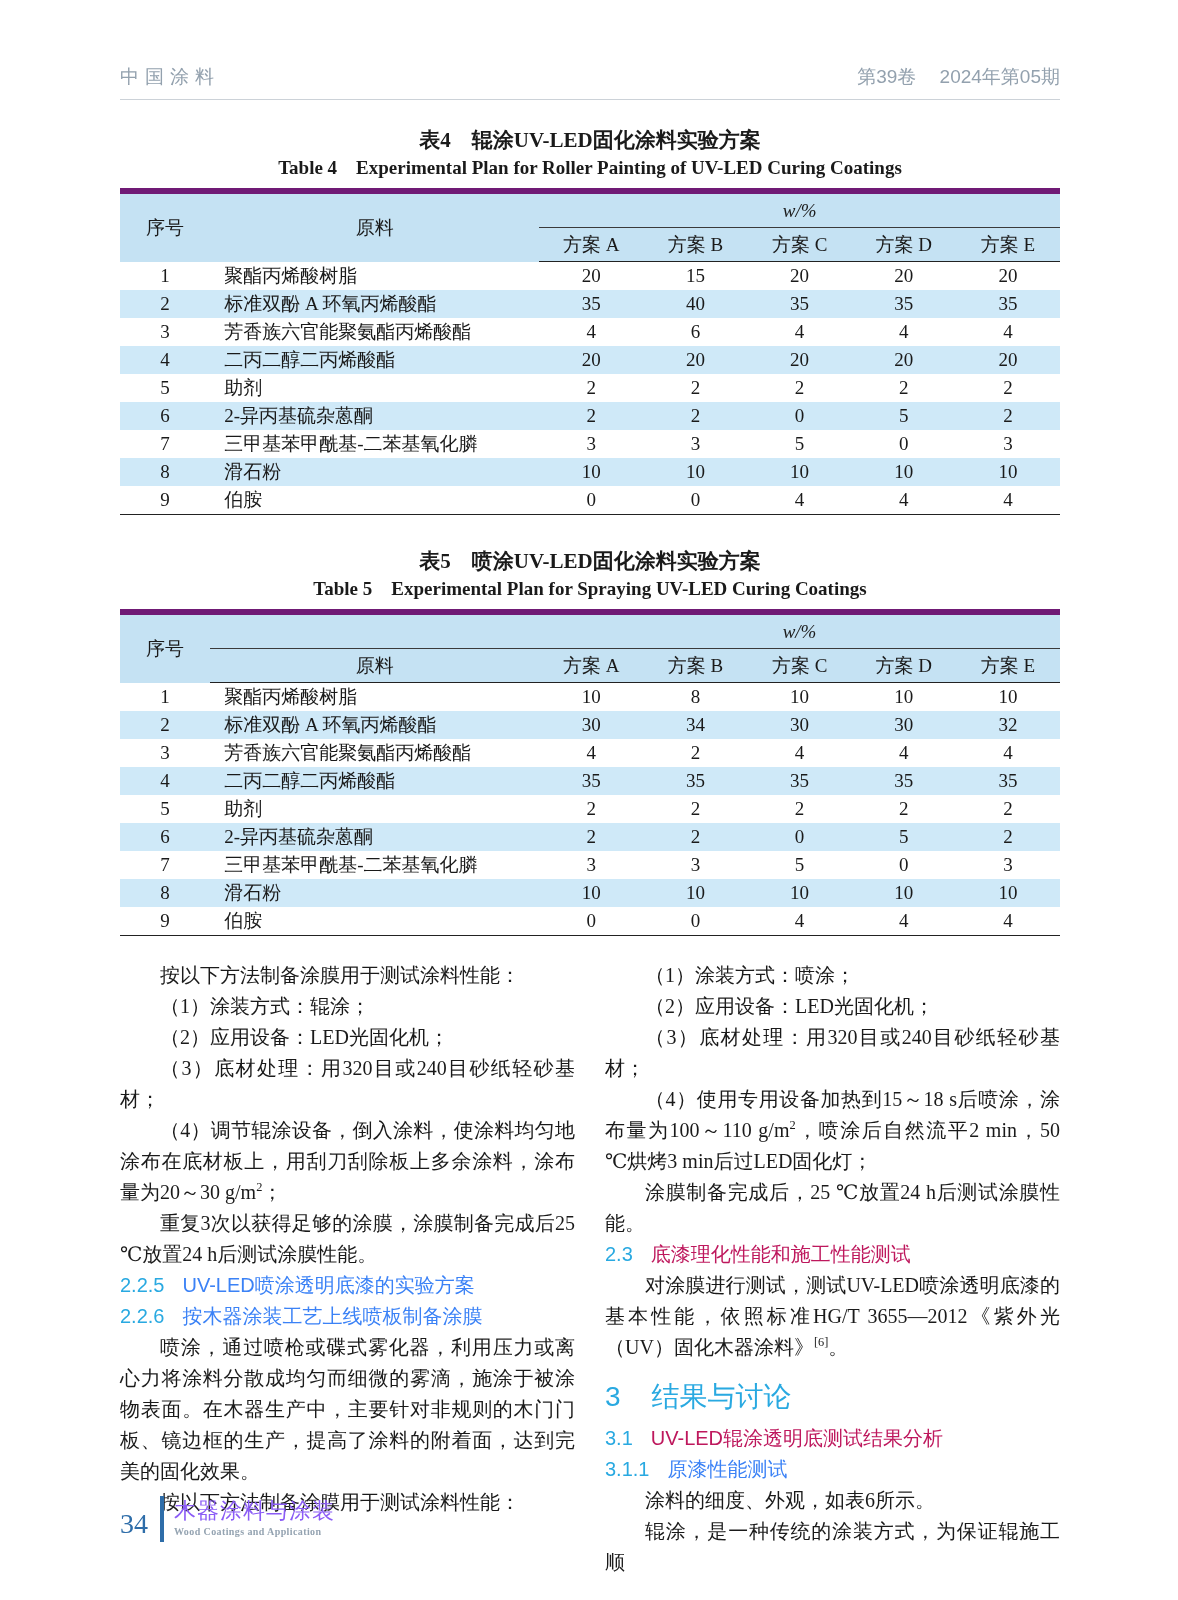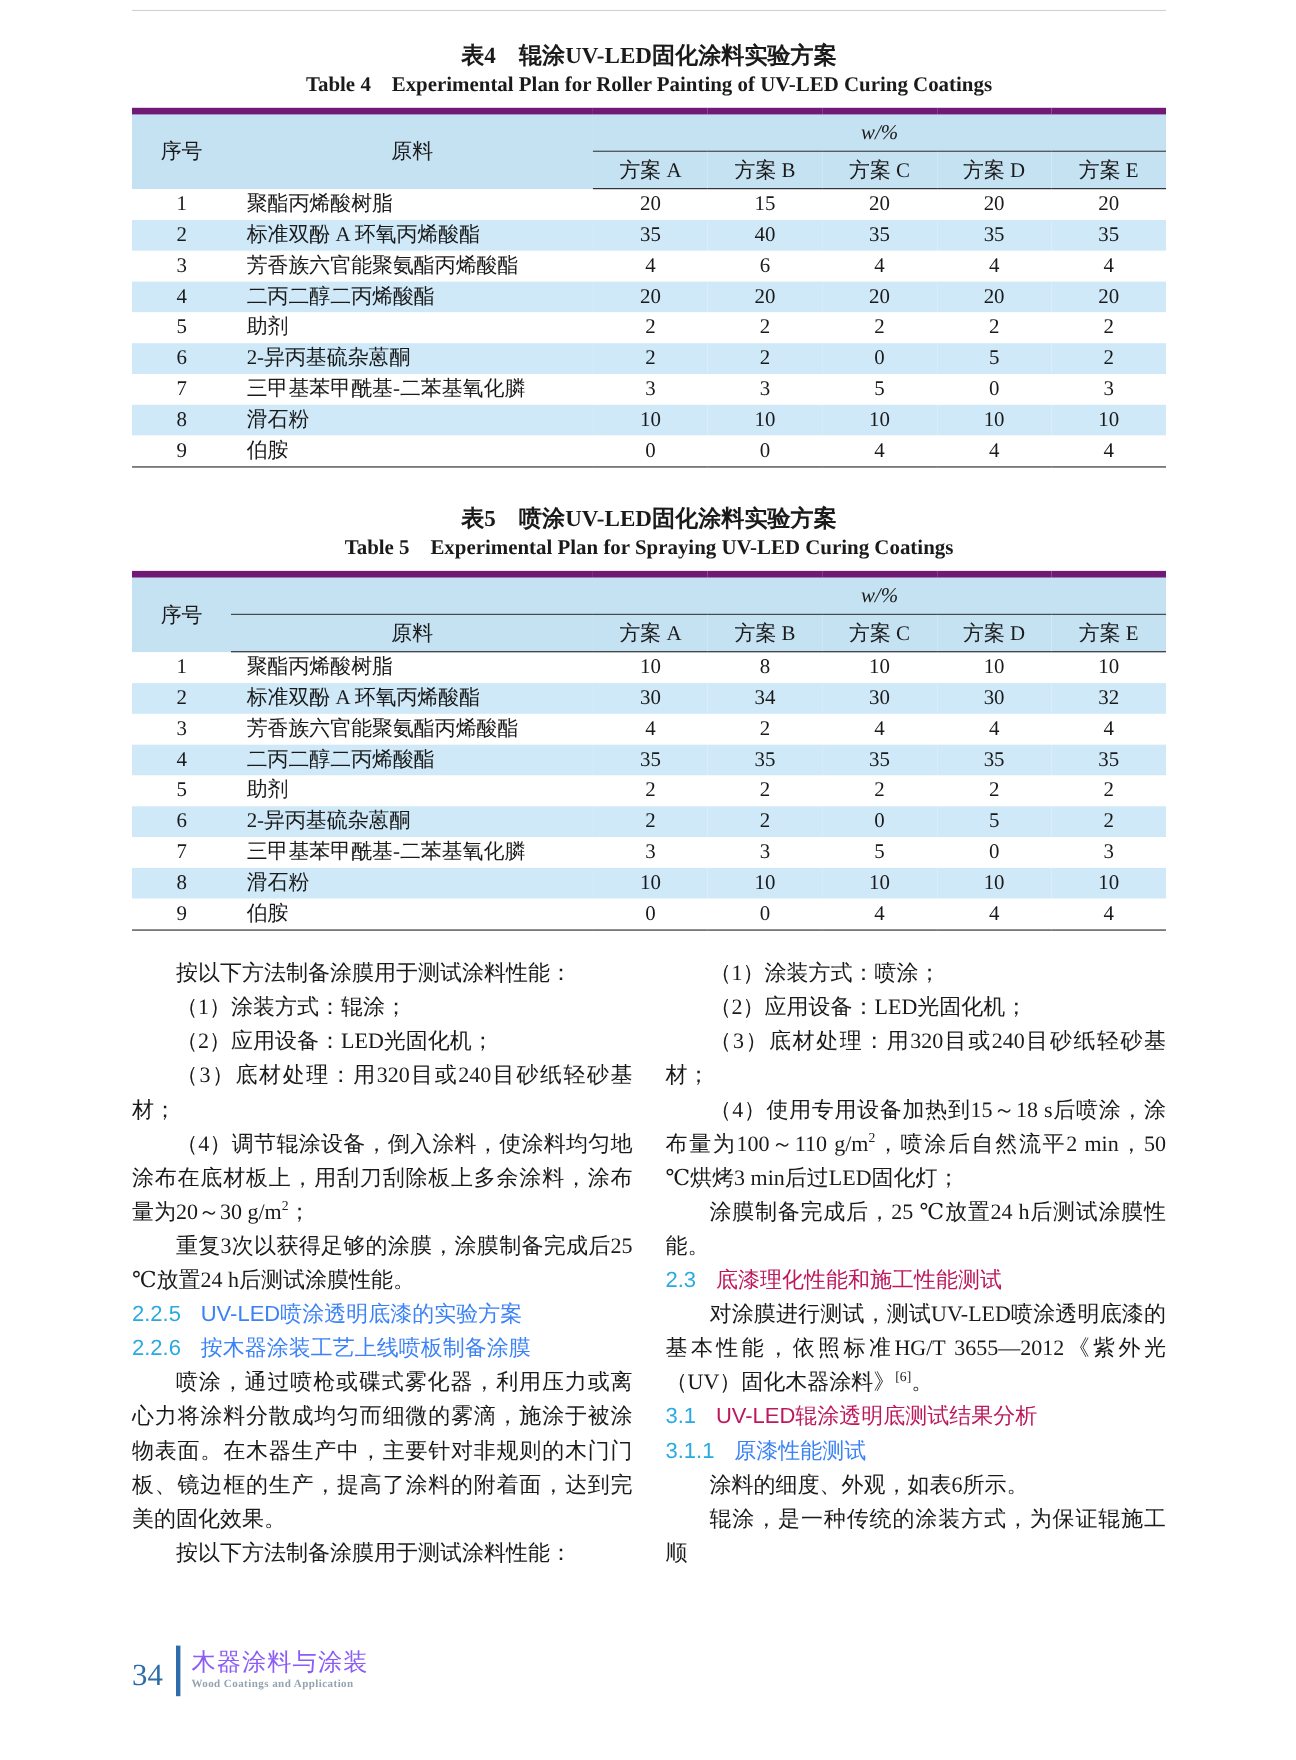--- a/index.html
+++ b/index.html
@@ -109,20 +109,27 @@
   .footer-title-en{
     color:#94a3b1;font-size:10px;line-height:16px;font-weight:bold;
     font-family:"Liberation Serif","DejaVu Serif",serif;letter-spacing:0.4px;
   }
 </style>
 </head>
 <body>
 
 <div class="page">
 
+  <div class="page-header">
+    <span class="journal-name">中国涂料</span>
+    <span class="issue-info">
+      <span>第39卷</span>
+      <span>2024年第05期</span>
+    </span>
+  </div>
   <div class="header-rule"></div>
 
   <section class="tbl-section">
     <div class="tbl-title-zh">表4　辊涂UV-LED固化涂料实验方案</div>
     <div class="tbl-title-en">Table 4　Experimental Plan for Roller Painting of UV-LED Curing Coatings</div>
     <table class="exp" id="table4">
       <colgroup>
         <col class="c-idx">
           <col class="c-mat">
         <col class="c-sch">
@@ -365,20 +372,21 @@
         <p><span>按以下方法制备涂膜用于测试涂料性能：</span></p>
       </div>
     <div class="text-col">
         <p><span>（1）涂装方式：喷涂；</span></p>
         <p><span>（2）应用设备：LED光固化机；</span></p>
         <p><span>（3）底材处理：用320目或240目砂纸轻砂基材；</span></p>
         <p><span>（4）使用专用设备加热到15～18 s后喷涂，涂布量为100～110 g/m</span><sup>2</sup><span>，喷涂后自然流平2 min，50 ℃烘烤3 min后过LED固化灯；</span></p>
         <p><span>涂膜制备完成后，25 ℃放置24 h后测试涂膜性能。</span></p>
         <div class="h2"><span class="hnum">2.3</span><span class="htxt">底漆理化性能和施工性能测试</span></div>
         <p><span>对涂膜进行测试，测试UV-LED喷涂透明底漆的基本性能，依照标准HG/T 3655—2012《紫外光（UV）固化木器涂料》</span><sup>[6]</sup><span>。</span></p>
+        <div class="h1"><span class="hnum">3</span><span class="htxt">结果与讨论</span></div>
         <div class="h2"><span class="hnum">3.1</span><span class="htxt">UV-LED辊涂透明底测试结果分析</span></div>
         <div class="h3"><span class="hnum">3.1.1</span><span class="htxt">原漆性能测试</span></div>
         <p><span>涂料的细度、外观，如表6所示。</span></p>
         <p><span>辊涂，是一种传统的涂装方式，为保证辊施工顺</span></p>
       </div>
   </div>
 
   <div class="page-footer">
     <span class="page-number">34</span>
     <span class="footer-divider"></span>

